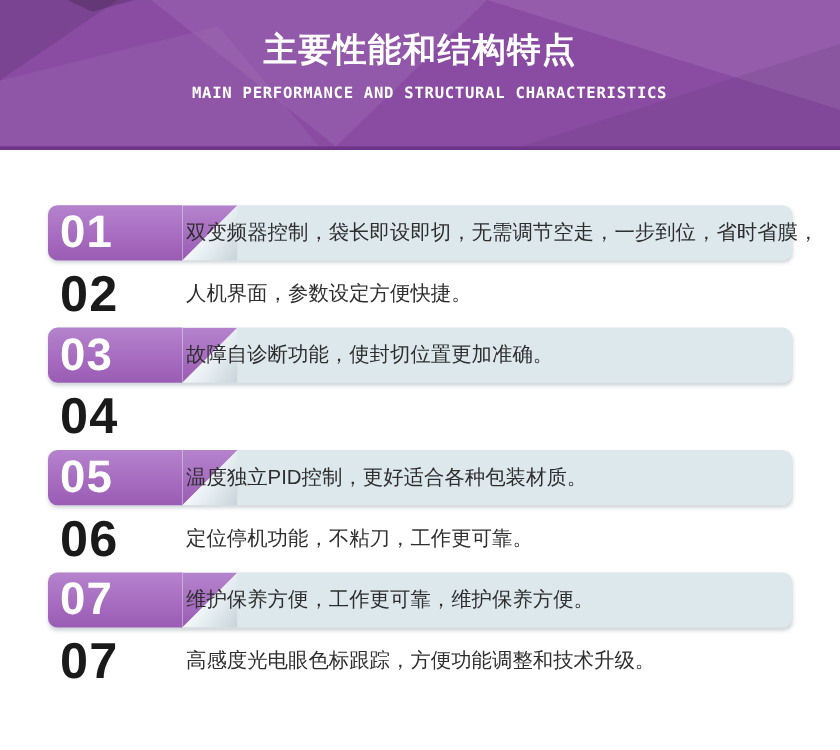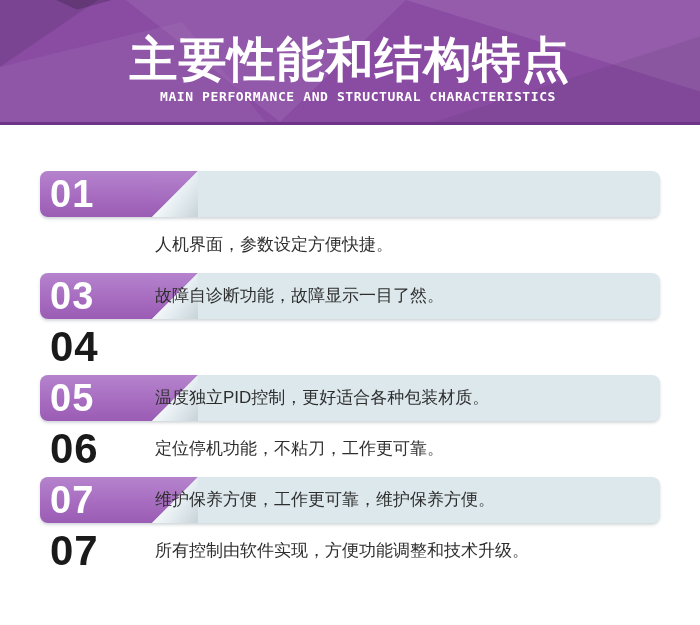--- a/index.html
+++ b/index.html
@@ -18,23 +18,23 @@
     overflow:hidden;
   }
   .facet{position:absolute;inset:0;pointer-events:none;}
   .f1{clip-path:polygon(18% 0,58% 0,40% 100%);background:rgba(255,255,255,.07);}
   .f2{clip-path:polygon(58% 0,100% 0,100% 75%);background:rgba(255,255,255,.09);}
   .f3{clip-path:polygon(0 0,14% 0,0 55%);background:rgba(0,0,0,.10);}
   .f4{clip-path:polygon(100% 30%,100% 100%,62% 100%);background:rgba(0,0,0,.06);}
   .f5{clip-path:polygon(0 55%,26% 18%,38% 100%,0 100%);background:rgba(255,255,255,.05);}
   .f6{clip-path:polygon(8% 0,16% 0,11% 8%);background:rgba(0,0,0,.18);}
   .title{
-    position:relative;z-index:2;margin:0;padding-top:38px;
+    position:relative;z-index:2;margin:0;padding-top:20px;
     text-align:center;color:#ffffff;font-weight:bold;
-    font-size:48px;line-height:44px;letter-spacing:1px;
+    font-size:28px;line-height:44px;letter-spacing:1px;
   }
   .subtitle{
     position:relative;z-index:2;margin-top:7px;text-align:center;
     color:#ffffff;font-weight:bold;
     font-family:"DejaVu Sans Mono","Liberation Mono",monospace;
     font-size:13px;letter-spacing:.6px;padding-left:16px;
   }
 
   
   .list{margin:46px 0 0 40px;width:620px;}
@@ -91,36 +91,40 @@
 
   <main class="list">
   <div class="row hl">
     <div class="badge">
       <span class="num">01</span>
     </div>
     <div class="fold">
       <div class="fold-purple"></div>
       <div class="fold-page"></div>
     </div>
+    <div class="txt">双变频器控制，袋长即设即切，无需调节空走，一步到位，省时省膜，</div>
   </div>
 
   <div class="row plain">
+    <div class="badge">
+      <span class="num">02</span>
+    </div>
 
     <div class="txt">人机界面，参数设定方便快捷。</div>
   </div>
 
   <div class="row hl">
     <div class="badge">
       <span class="num">03</span>
     </div>
     <div class="fold">
       <div class="fold-purple"></div>
       <div class="fold-page"></div>
     </div>
-    <div class="txt">故障自诊断功能，故障显示一目了然。</div>
+    <div class="txt">故障自诊断功能，使封切位置更加准确。</div>
   </div>
 
   <div class="row plain">
     <div class="badge">
       <span class="num">04</span>
     </div>
 
   </div>
 
   <div class="row hl">
@@ -151,16 +155,16 @@
       <div class="fold-page"></div>
     </div>
     <div class="txt">维护保养方便，工作更可靠，维护保养方便。</div>
   </div>
 
   <div class="row plain">
     <div class="badge">
       <span class="num">07</span>
     </div>
 
-    <div class="txt">所有控制由软件实现，方便功能调整和技术升级。</div>
+    <div class="txt">高感度光电眼色标跟踪，方便功能调整和技术升级。</div>
   </div>
 </main>
 </div>
 
 </body></html>

